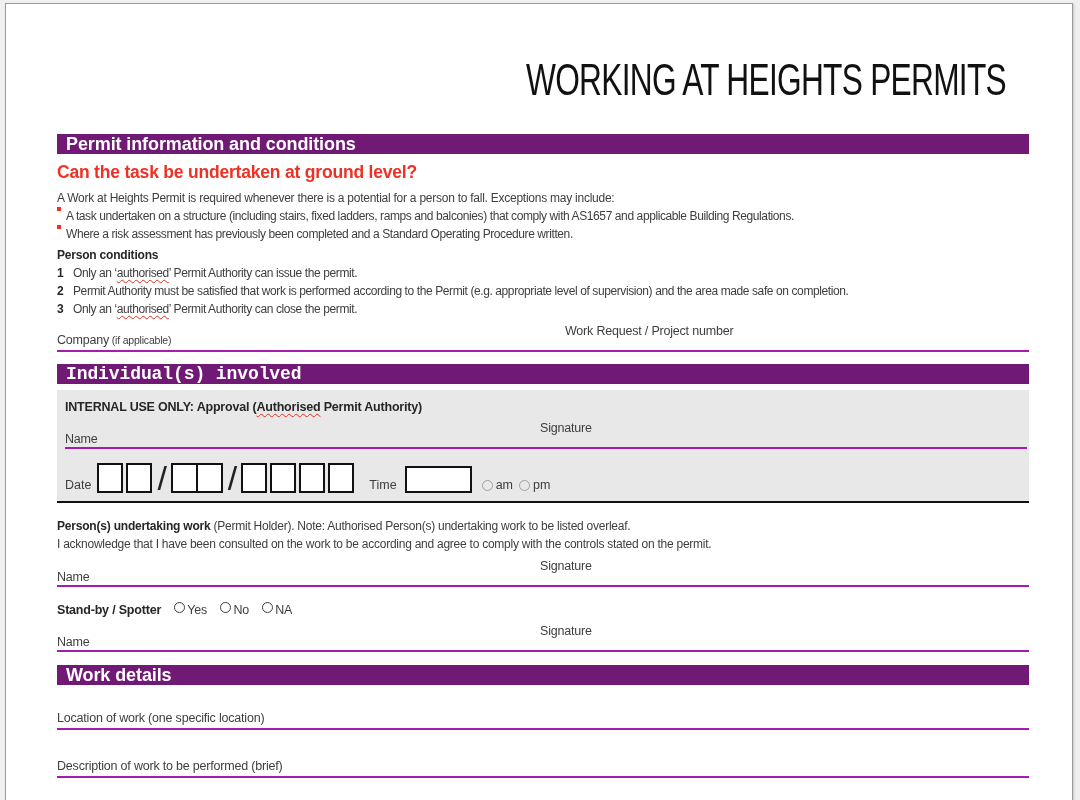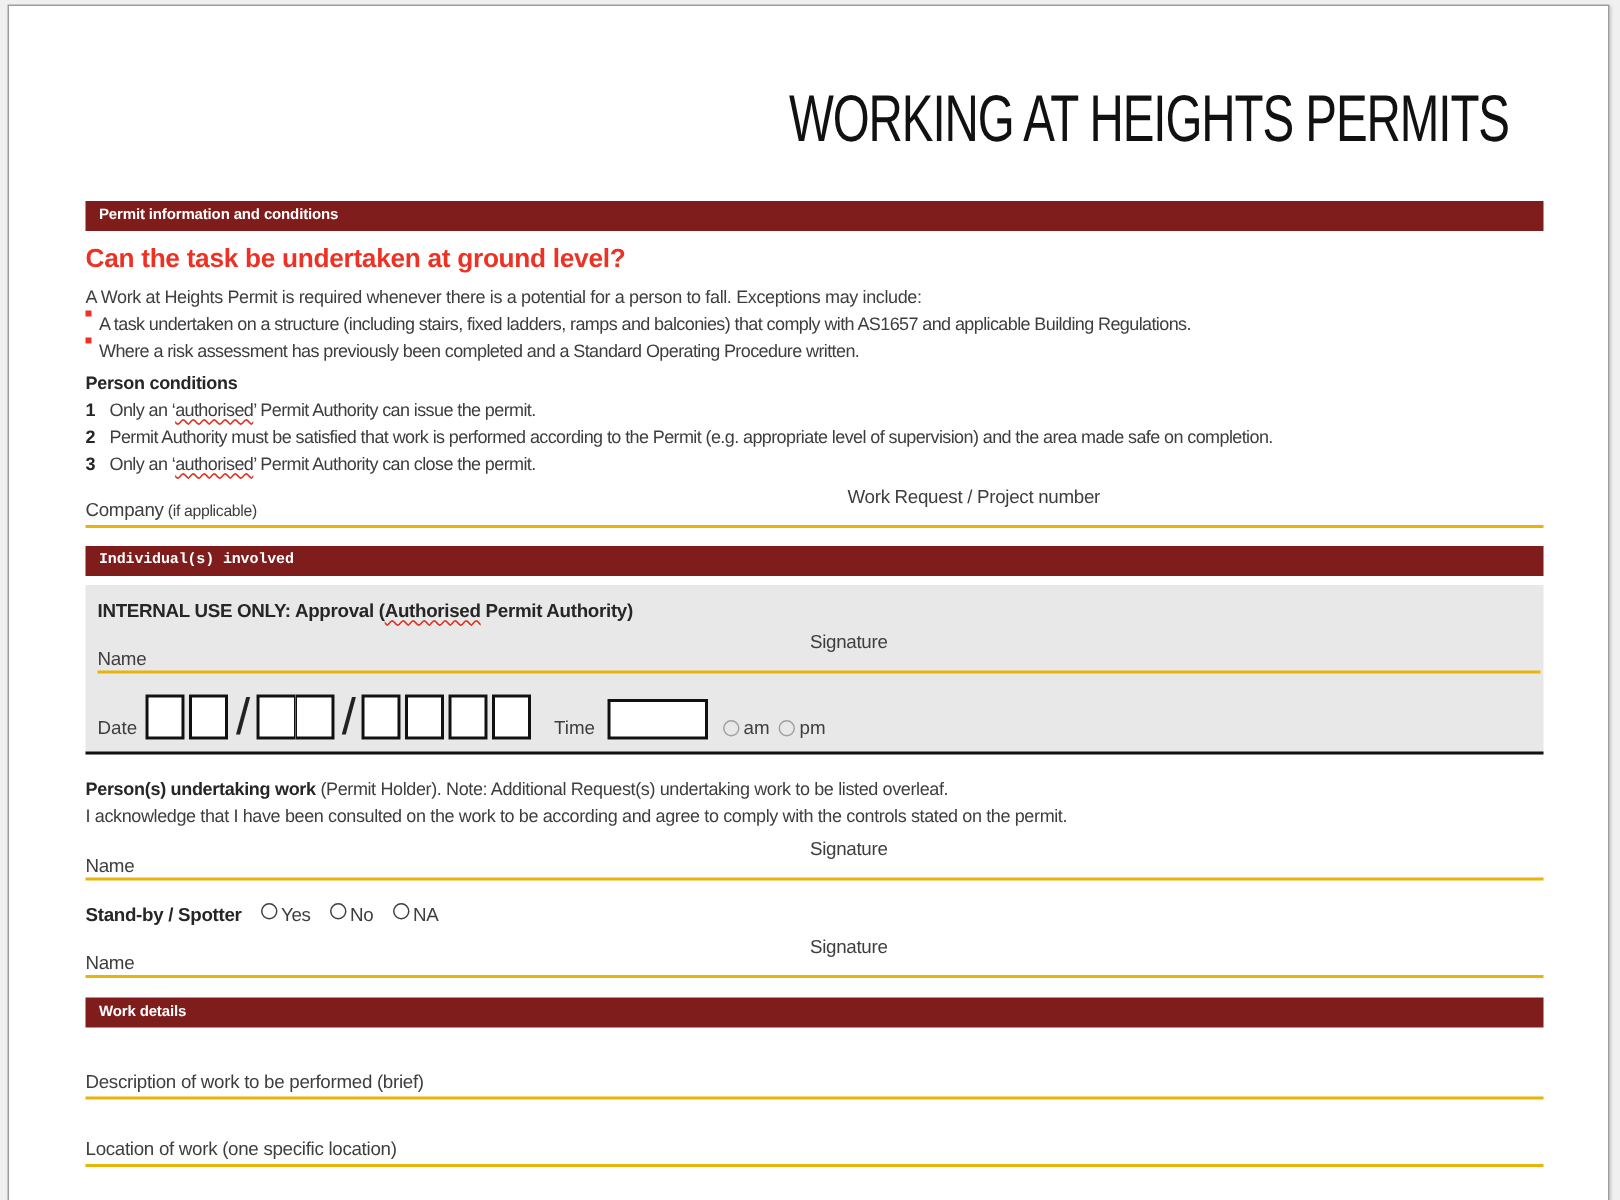--- a/index.html
+++ b/index.html
@@ -33,24 +33,24 @@
     line-height: 44px;
     color: #111;
     white-space: nowrap;
     letter-spacing: -1px;
     transform: scaleX(0.72);
     transform-origin: right center;
   }
   .banner {
     height: 20px;
     line-height: 20px;
-    background: #7f1d1d;
+    background: #701a75;
     color: #ffffff;
     font-weight: bold;
-    font-size: 10px;
+    font-size: 18px;
     padding-left: 9px;
     letter-spacing: -0.1px;
   }
   .banner-1 { margin-top: 32px; }
   .banner-2 { margin-top: 12px; font-family: Liberation Mono, monospace; }
   .banner-3 { margin-top: 13px; }
   .red-heading {
     margin-top: 6px;
     color: #ED3124;
     font-weight: bold;
@@ -77,21 +77,21 @@
   .cond .num { font-weight: bold; color: #262626; display: inline-block; width: 16px; }
   .wavy {
     text-decoration: underline;
     text-decoration-style: wavy;
     text-decoration-color: #e03020;
     text-decoration-thickness: 1px;
     text-underline-offset: 2px;
   }
   .field-row {
     position: relative;
-    border-bottom: 2px solid #eab308;
+    border-bottom: 2px solid #a21caf;
     font-size: 12.5px;
     letter-spacing: -0.2px;
   }
   .company-row { margin-top: 15px; height: 19px; }
   .company-note { font-size: 10.5px; }
   .abs-label { position: absolute; bottom: 12px; }
   .wr-label { left: 508px; }
   .sig-label { left: 483px; }
   .sig-label-in-box { left: 475px; }
   .gray-box {
@@ -218,21 +218,21 @@
         <span class="time-label">Time</span>
         <span class="time-box"></span>
         <span class="radio"></span>
         <span class="ampm">am</span>
         <span class="radio"></span>
         <span class="ampm">pm</span>
       </div>
     </div>
 
     <div class="body-line persons-par">
-      <span class="b">Person(s) undertaking work</span><span> (Permit Holder). Note: Additional Request(s) undertaking work to be listed overleaf.</span>
+      <span class="b">Person(s) undertaking work</span><span> (Permit Holder). Note: Authorised Person(s) undertaking work to be listed overleaf.</span>
     </div>
     <div class="body-line">I acknowledge that I have been consulted on the work to be according and agree to comply with the controls stated on the permit.</div>
 
     <div class="field-row name-row-2">
       <span>Name</span>
       <span class="abs-label sig-label">Signature</span>
     </div>
 
     <div class="spotter-row">
       <span class="b">Stand-by / Spotter</span>
@@ -241,22 +241,22 @@
       <span class="radio dark"></span><span>NA</span>
     </div>
 
     <div class="field-row name-row-3">
       <span>Name</span>
       <span class="abs-label sig-label">Signature</span>
     </div>
 
     <div class="banner banner-3">Work details</div>
 
+    <div class="field-row loc-row">
+      <span>Location of work (one specific location)</span>
+    </div>
+
     <div class="field-row desc-row">
       <span>Description of work to be performed (brief)</span>
     </div>
 
-    <div class="field-row loc-row">
-      <span>Location of work (one specific location)</span>
-    </div>
-
   </div>
 </div>
 
 </body></html>

